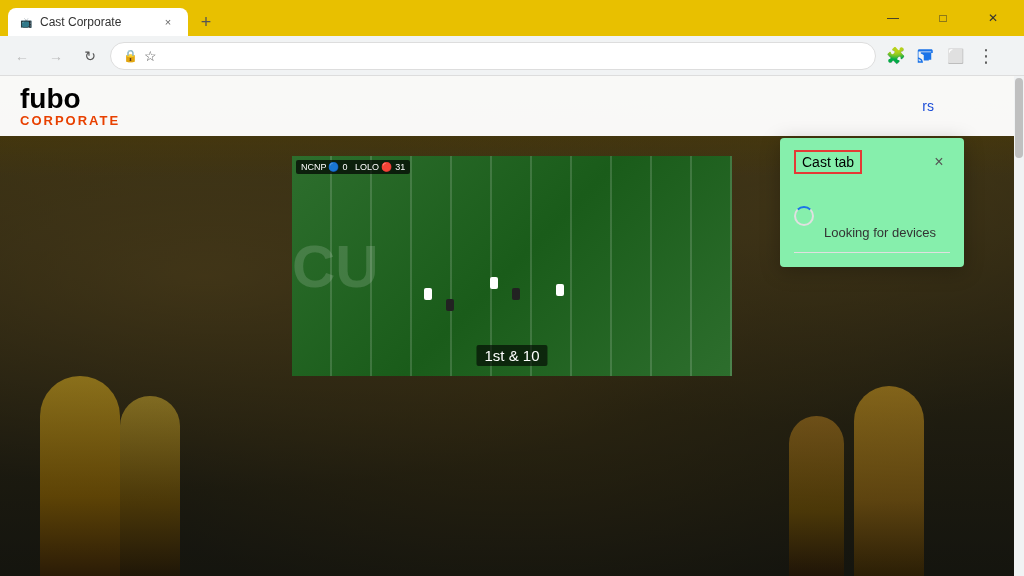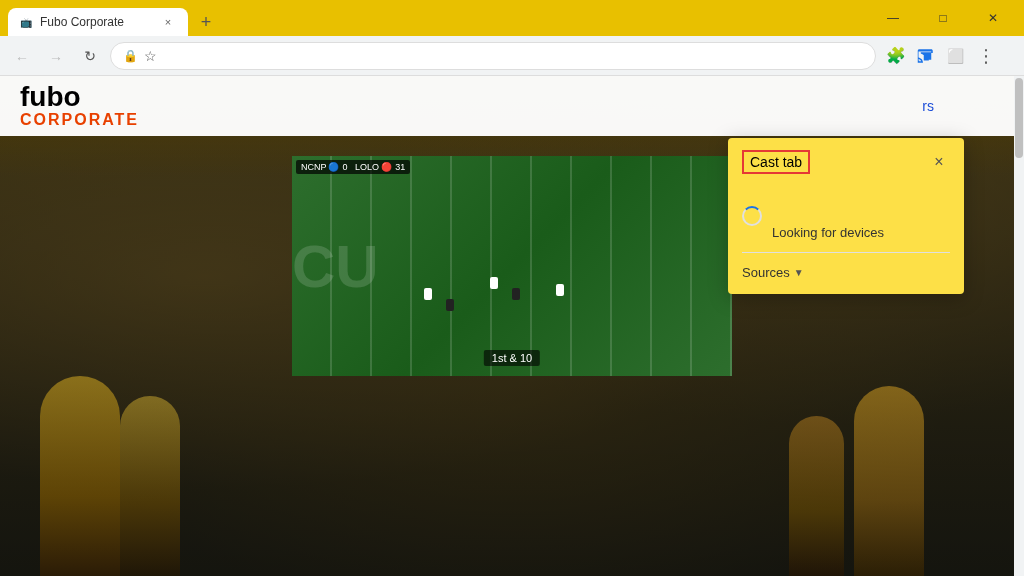--- a/index.html
+++ b/index.html
@@ -98,21 +98,21 @@
     .site-header {
       position: absolute; top: 0; left: 0; right: 0;
       padding: 12px 20px;
       display: flex; align-items: center;
       background: rgba(255,255,255,0.97);
       height: 60px;
       z-index: 5;
     }
     .fubo-logo { display: flex; flex-direction: column; }
     .fubo-logo .fubo-text { font-size: 28px; font-weight: 900; color: #000; line-height: 1; }
-    .fubo-logo .corp-text { font-size: 16px; font-weight: 800; color: #e84000; letter-spacing: 2px; }
+    .fubo-logo .corp-text { font-size: 13px; font-weight: 800; color: #e84000; letter-spacing: 2px; }
 
     .about-us-text {
       position: absolute;
       top: 50%; left: 50%; transform: translate(-50%, -50%);
       color: #fff; font-size: 36px; font-weight: 900; text-shadow: 2px 2px 8px rgba(0,0,0,0.8);
       z-index: 5;
     }
 
     
     .page-scrollbar {
@@ -135,22 +135,22 @@
     }
     .field-lines {
       position: absolute; inset: 0;
       background: repeating-linear-gradient(90deg, transparent 0px, transparent 38px, rgba(255,255,255,0.15) 38px, rgba(255,255,255,0.15) 40px);
     }
 
     
     .cast-popup {
       position: absolute;
       top: 62px; right: 60px;
-      width: 236px;
-      background: #fde047;
+      width: 184px;
+      background: #86efac;
       border-radius: 4px;
       box-shadow: 0 4px 20px rgba(0,0,0,0.25);
       z-index: 100;
       padding: 0;
     }
     .cast-popup-header {
       display: flex; align-items: center; justify-content: space-between;
       padding: 12px 14px 8px 14px;
     }
     .cast-tab-label {
@@ -190,21 +190,21 @@
     }
   </style>
 </head>
 <body>
 
 <div class="browser-frame">
 
   <div class="tab-bar">
     <div class="tab">
       <span class="tab-favicon">📺</span>
-      <span class="tab-title">Fubo Corporate</span>
+      <span class="tab-title">Cast Corporate</span>
       <span class="tab-close">×</span>
     </div>
     <div class="new-tab-btn">+</div>
     <div class="window-controls">
       <div class="win-ctrl">—</div>
       <div class="win-ctrl">□</div>
       <div class="win-ctrl close-btn">✕</div>
     </div>
   </div>
 
@@ -266,40 +266,36 @@
         </div>
 
         <div style="position:absolute;top:60%;left:30%;width:8px;height:12px;background:#fff;border-radius:2px;"></div>
         <div style="position:absolute;top:55%;left:45%;width:8px;height:12px;background:#fff;border-radius:2px;"></div>
         <div style="position:absolute;top:65%;left:35%;width:8px;height:12px;background:#222;border-radius:2px;"></div>
         <div style="position:absolute;top:60%;left:50%;width:8px;height:12px;background:#222;border-radius:2px;"></div>
         <div style="position:absolute;top:58%;left:60%;width:8px;height:12px;background:#fff;border-radius:2px;"></div>
 
         <div style="position:absolute;top:4px;left:4px;background:rgba(0,0,0,0.7);color:#fff;font-size:9px;padding:2px 5px;border-radius:2px;">NCNP 🔵 0 &nbsp; LOLO 🔴 31</div>
 
-        <div style="position:absolute;bottom:10px;left:50%;transform:translateX(-50%);background:rgba(0,0,0,0.6);color:#fff;font-size:11px;padding:2px 8px;border-radius:2px;">1st &amp; 10</div>
+        <div style="position:absolute;bottom:10px;left:50%;transform:translateX(-50%);background:rgba(0,0,0,0.6);color:#fff;font-size:15px;padding:2px 8px;border-radius:2px;">1st &amp; 10</div>
       </div>
     </div>
 
     <div style="position:absolute;right:0;top:0;bottom:0;width:10px;background:#f1f3f4;z-index:50;">
       <div style="position:absolute;top:2px;left:1px;right:1px;height:80px;background:#c0c0c0;border-radius:4px;"></div>
     </div>
 
     <div class="cast-popup">
       <div class="cast-popup-header">
         <span class="cast-tab-label">Cast tab</span>
         <div class="cast-close-btn">×</div>
       </div>
       <div class="cast-popup-body">
         <div class="looking-for-devices">
           <div class="spinner"></div>
           <span class="looking-text">Looking for devices</span>
         </div>
         <hr class="cast-divider">
-        <div class="sources-row">
-          <span class="sources-label">Sources</span>
-          <span class="sources-arrow">▼</span>
-        </div>
       </div>
     </div>
 
   </div>
 </div>
 
 </body></html>

